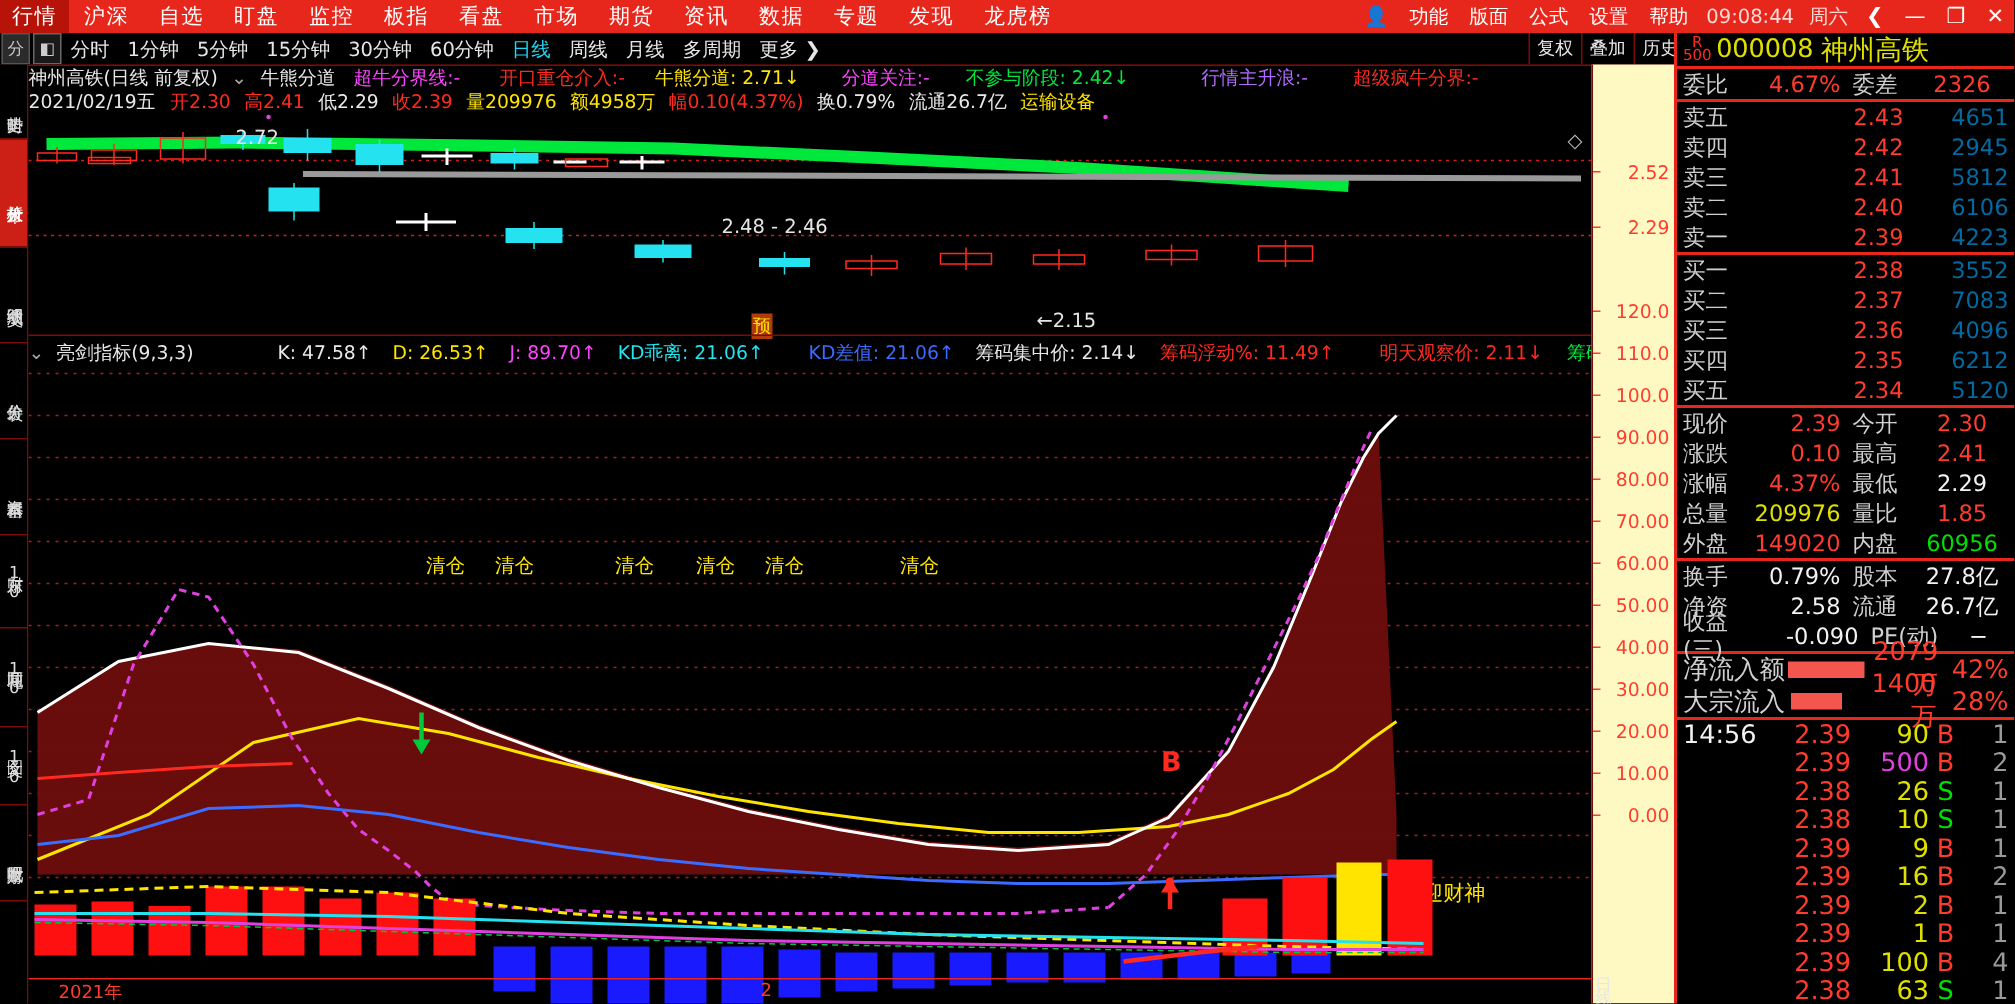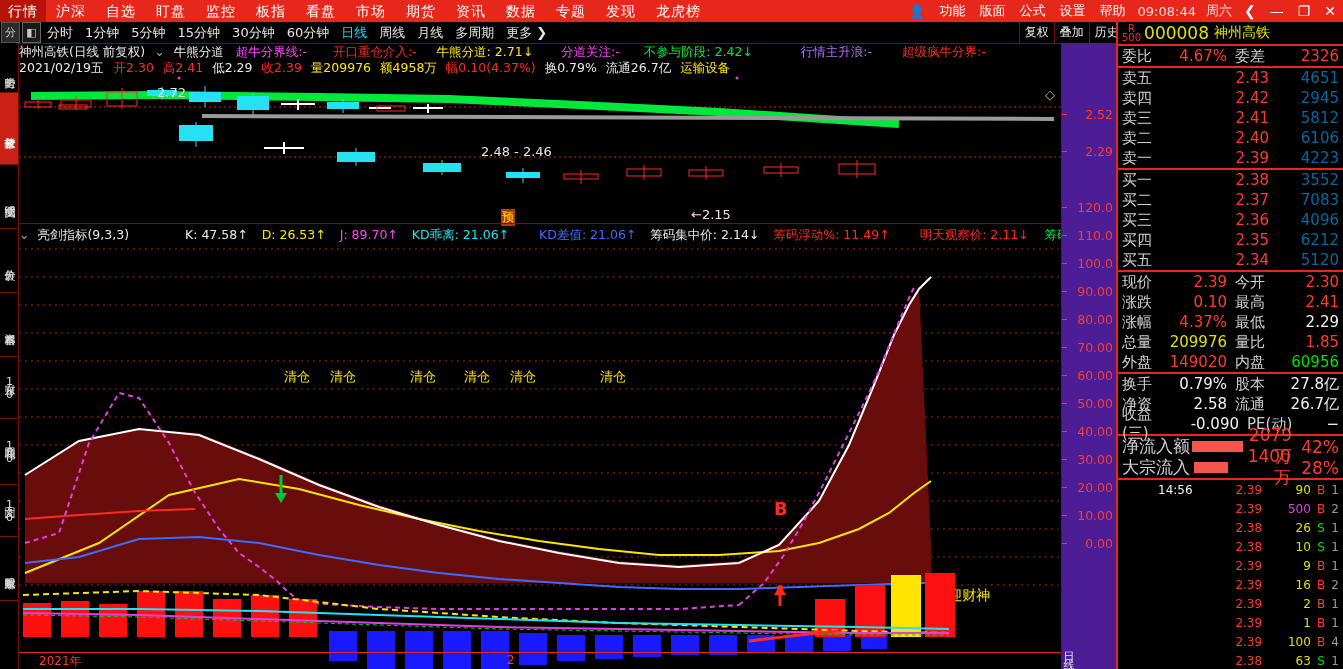--- a/index.html
+++ b/index.html
@@ -27,21 +27,21 @@
 
   
   #vtabs{left:0;top:43px;width:18px;height:626px;background:#000;border-right:1px solid #7a0d06;}
   .vtab{width:18px;color:#ddd;font-size:11px;text-align:center;writing-mode:vertical-rl;
         text-orientation:upright;letter-spacing:0px;line-height:18px;padding:4px 0;
         border-bottom:1px solid #7a0d06;box-sizing:border-box;}
   .vtab.sel{background:#cc1f16;color:#fff;}
 
   
   #main{left:19px;top:43px;width:1042px;height:626px;background:#000;}
-  #rightaxis{left:1061px;top:43px;width:55px;height:626px;background:#4c1d95;border-left:1px solid #7a0d06;}
+  #rightaxis{left:1061px;top:43px;width:55px;height:626px;background:#fef9c3;border-left:1px solid #7a0d06;}
 
   
   .hdr{position:absolute;left:0;white-space:nowrap;font-size:12.5px;}
   .hdr span{margin-right:0px;}
   .k-red{color:#ff2a1f;} .k-wht{color:#e8e8e8;} .k-yel{color:#ffe400;}
   .k-grn{color:#00e83c;} .k-mag{color:#ff44ff;} .k-cyn{color:#25e2f0;}
   .k-vio{color:#b06cff;} .k-gry{color:#a8a8a8;}
   .k-blu{color:#3c6cff;}
 
   .paneltitle{position:absolute;font-size:12.5px;white-space:nowrap;}
@@ -54,30 +54,30 @@
   svg{display:block;}
 
   
   #rpanel{left:1116px;top:22px;width:227px;height:647px;background:#000;border-left:2px solid #e8271c;box-sizing:border-box;}
   #rtitle{height:22px;display:flex;align-items:center;padding-left:4px;border-bottom:2px solid #e8271c;}
   .rsec{border-bottom:2px solid #e8271c;}
   .rrow{display:flex;align-items:center;height:20px;font-size:15px;padding:0 4px;box-sizing:border-box;}
   .rrow .lbl{color:#cfcfcf;width:46px;font-size:15px;}
   .rrow .v1{flex:1;text-align:right;padding-right:8px;}
   .rrow .lbl2{color:#cfcfcf;width:42px;font-size:15px;}
-  .rrow .v2{width:62px;text-align:right;}
+  .rrow .v2{width:62px;text-align:center;}
   .rrow .vol{width:62px;text-align:right;color:#0369a1;}
   .red{color:#ff3b2e;} .yel{color:#e0e000;} .grn{color:#00e000;} .wht{color:#f2f2f2;} .mag{color:#e040e0;}
 
   .flowrow{display:flex;align-items:center;height:21px;font-size:17px;padding:0 4px;box-sizing:border-box;}
   .flowrow .lbl{color:#cfcfcf;width:72px;}
   .flowbar{height:11px;background:#f4554c;margin-right:6px;}
   .flowrow .amt{flex:1;text-align:right;color:#ff3b2e;padding-right:6px;}
   .flowrow .pct{width:42px;text-align:right;color:#ff3b2e;}
-  .trow{display:flex;height:19px;font-size:12px;align-items:center;padding:0 4px;box-sizing:border-box;margin-left:36px;}
+  .trow{display:flex;height:19px;font-size:17px;align-items:center;padding:0 4px;box-sizing:border-box;}
   .trow .t{width:50px;color:#f2f2f2;}
   .trow .p{width:62px;text-align:right;color:#ff3b2e;padding-right:6px;}
   .trow .q{width:46px;text-align:right;}
   .trow .d{width:22px;text-align:center;}
   .trow .c{flex:1;text-align:right;color:#9a9a9a;}
 
   #statusbar{left:19px;top:652px;width:1297px;height:17px;}
   .sbtxt{position:absolute;color:#ff3b2e;font-size:12px;}
 </style>
 </head>
@@ -425,21 +425,21 @@
   <div class="abs" style="left:1040px;top:0px;width:20px;color:#e6e6e6;font-size:11px;line-height:9px;text-align:center;">
     <span>日线</span>
   </div>
 </div>
 
 <div id="rpanel" class="abs">
 
   <div id="rtitle">
     <span style="color:#ff2a1f;font-size:10px;line-height:9px;display:inline-block;text-align:center;">R<br>500</span>
     <span class="yel" style="font-size:17px;margin-left:3px;">000008</span>
-    <span class="yel" style="font-size:14px;margin-left:5px;font-family:Liberation Serif, serif;">神州高铁</span>
+    <span class="yel" style="font-size:18px;margin-left:5px;font-family:Liberation Serif, serif;">神州高铁</span>
   </div>
 
   <div class="rsec">
     <div class="rrow">
       <span class="lbl">委比</span>
       <span class="v1 red">4.67%</span>
       <span class="lbl2">委差</span>
       <span class="v2 red">2326</span>
     </div>
   </div>

